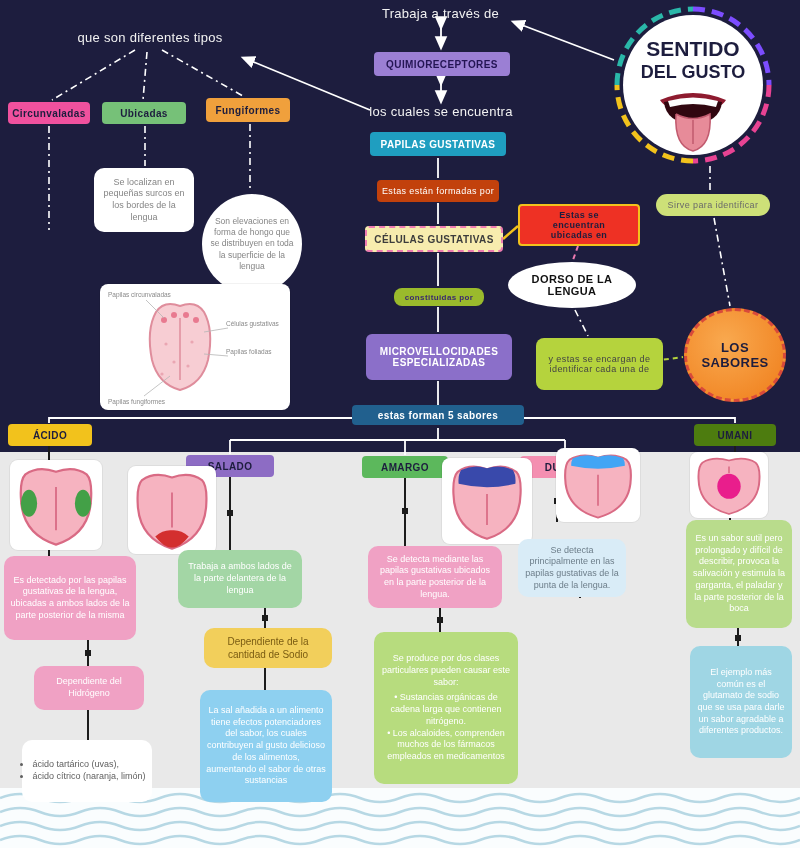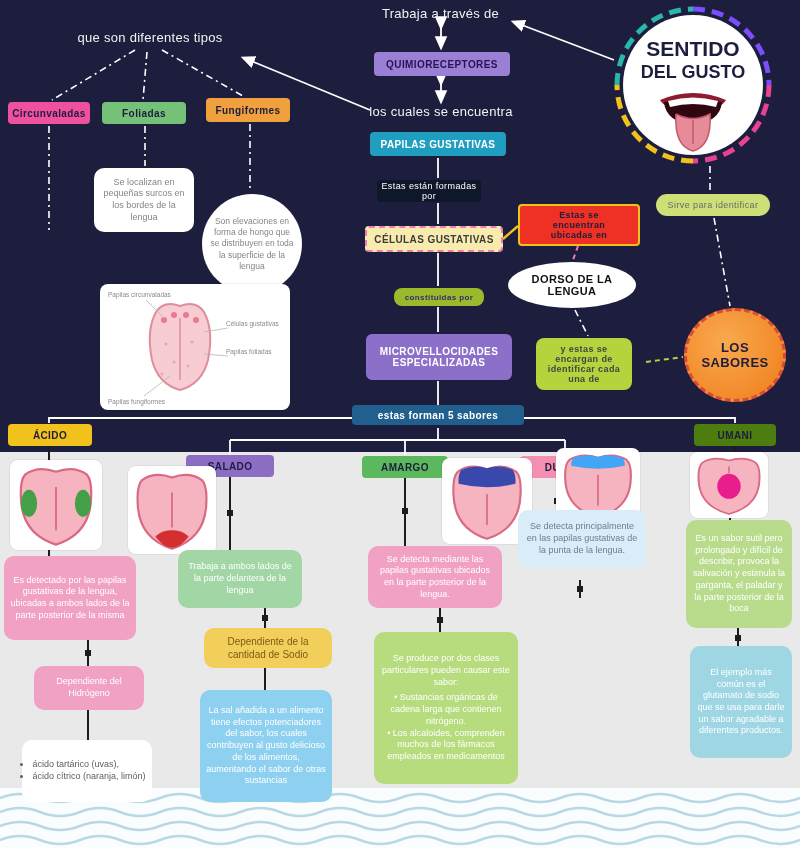--- a/index.html
+++ b/index.html
@@ -116,29 +116,29 @@
       <rect x="554" y="498" width="6" height="6"></rect>
       <rect x="577" y="586" width="6" height="6"></rect>
       <rect x="735" y="635" width="6" height="6"></rect>
     </g>
   </svg>
 
   <div class="wtxt" style="left:368px;top:6px;width:145px">Trabaja a través de</div>
   <div class="pill" style="left:374px;top:52px;width:136px;height:24px;background:#9b7fd4;color:#241554">QUIMIORECEPTORES</div>
   <div class="wtxt" style="left:366px;top:104px;width:150px">los cuales se encuentra</div>
   <div class="pill" style="left:370px;top:132px;width:136px;height:24px;background:#1f9ec0;color:#fff">PAPILAS GUSTATIVAS</div>
-  <div class="pill" style="left:377px;top:180px;width:104px;height:22px;background:#0f172a;color:#fff;font-size:9px;font-weight:normal">Estas están formadas por</div>
+  <div class="pill" style="left:377px;top:180px;width:122px;height:22px;background:#c2410c;color:#fff;font-size:9px;font-weight:normal">Estas están formadas por</div>
   <div class="pill" style="left:365px;top:226px;width:138px;height:26px;background:#f7ecae;border:2px dashed #ee7bb1;color:#3c3c3c">CÉLULAS GUSTATIVAS</div>
   <div class="pill" style="left:394px;top:288px;width:90px;height:18px;background:#9aba2c;color:#3b2a6e;font-size:8px;border-radius:8px">constituidas por</div>
   <div class="pill" style="left:366px;top:334px;width:146px;height:46px;background:#8b6fc9;color:#fff;border-radius:6px;padding:2px">MICROVELLOCIDADES ESPECIALIZADAS</div>
   <div class="pill" style="left:352px;top:405px;width:172px;height:20px;background:#21608e;color:#fff">estas forman 5 sabores</div>
 
   <div class="wtxt" style="left:60px;top:30px;width:180px">que son diferentes tipos</div>
   <div class="pill" style="left:8px;top:102px;width:82px;height:22px;background:#f0519e">Circunvaladas</div>
-  <div class="pill" style="left:102px;top:102px;width:84px;height:22px;background:#76c178">Foliadas</div>
+  <div class="pill" style="left:102px;top:102px;width:84px;height:22px;background:#76c178">Ubicadas</div>
   <div class="pill" style="left:206px;top:98px;width:84px;height:24px;background:#f0a03c">Fungiformes</div>
   <div class="note circle" style="left:202px;top:194px;width:100px;height:100px">Son elevaciones en forma de hongo que se distribuyen en toda la superficie de la lengua</div>
   <div class="note rounded" style="left:94px;top:168px;width:100px;height:64px;font-size:9px">Se localizan en pequeñas surcos en los bordes de la lengua</div>
 
   <div class="card" style="left:100px;top:284px;width:190px;height:126px">
     <svg width="190" height="126" viewBox="0 0 190 126">
       <path d="M80,22 Q64,16 56,28 Q46,46 52,76 Q58,100 80,106 Q102,100 108,76 Q114,46 104,28 Q96,16 80,22 Z" fill="#f7cdd3" stroke="#df8d9c" stroke-width="2"></path>
       <path d="M80,34 L80,96" stroke="#df8d9c" stroke-width="1.5" fill="none"></path>
       <g fill="#e87a90">
         <circle cx="64" cy="36" r="3"></circle>
@@ -183,21 +183,21 @@
       <path d="M52,98 Q81,92 110,98 Q108,118 81,121 Q54,118 52,98" fill="#30060f"></path>
       <path d="M56,97 Q81,90 106,97 L104,103 Q81,97 58,103 Z" fill="#fdfdfd"></path>
       <path d="M64,110 Q62,142 81,147 Q100,142 98,110 Q81,119 64,110" fill="#e78b99" stroke="#c15a6e" stroke-width="1.5"></path>
       <path d="M81,116 L81,140" stroke="#c15a6e" stroke-width="1.5" fill="none"></path>
     </svg>
   </div>
 
   <div class="pill" style="left:656px;top:194px;width:114px;height:22px;background:#cde078;color:#6a6a6a;font-weight:normal;font-size:9px;border-radius:11px">Sirve para identificar</div>
   <div class="pill" style="left:518px;top:204px;width:122px;height:40px;background:#ee3124;border:2px solid #f2c21c;color:#1d1d3e;font-size:9px;padding:19px">Estas se encuentran ubicadas en</div>
   <div class="pill circle" style="left:508px;top:262px;width:128px;height:46px;background:#fff;color:#111;font-size:11px;padding:4px">DORSO DE LA LENGUA</div>
-  <div class="pill" style="left:536px;top:338px;width:96px;height:52px;background:#b5d33d;color:#444;font-weight:bold;font-size:9px;border-radius:8px;padding:8px">y estas se encargan de identificar cada una de</div>
+  <div class="pill" style="left:536px;top:338px;width:127px;height:52px;background:#b5d33d;color:#444;font-weight:normal;font-size:9px;border-radius:8px;padding:8px">y estas se encargan de identificar cada una de</div>
   <div class="pill circle" style="left:684px;top:308px;width:102px;height:94px;background:radial-gradient(circle at 40% 35%, #f9a94f, #ef7d1a);border:3px dashed #d84a3a;color:#1d1d3e;font-size:13px;padding:8px">LOS SABORES</div>
 
   <div class="pill" style="left:8px;top:424px;width:84px;height:22px;background:#f2c21c">ÁCIDO</div>
   <div class="pill" style="left:186px;top:455px;width:88px;height:22px;background:#8d6cc4">SALADO</div>
   <div class="pill" style="left:362px;top:456px;width:86px;height:22px;background:#5cb85c">AMARGO</div>
   <div class="pill" style="left:520px;top:456px;width:86px;height:22px;background:#f48fb1">DULCE</div>
   <div class="pill" style="left:694px;top:424px;width:82px;height:22px;background:#4d7c0f">UMANI</div>
 
   <div class="card" style="left:10px;top:460px;width:92px;height:90px">
     <svg width="92" height="90" viewBox="0 0 100 100">
@@ -253,18 +253,18 @@
   <div class="body-box green2bg" style="left:374px;top:632px;width:144px;height:152px">
     <div>
       <p>Se produce por dos clases particulares pueden causar este sabor:</p>
       <ul class="bullets">
         <li>Sustancias orgánicas de cadena larga que contienen nitrógeno.</li>
         <li>Los alcaloides, comprenden muchos de los fármacos empleados en medicamentos</li>
       </ul>
     </div>
   </div>
 
-  <div class="body-box ltbluebg" style="left:518px;top:510px;width:128px;height:58px">Se detecta principalmente en las papilas gustativas de la punta de la lengua.</div>
+  <div class="body-box ltbluebg" style="left:518px;top:539px;width:108px;height:58px">Se detecta principalmente en las papilas gustativas de la punta de la lengua.</div>
 
   <div class="body-box lgreenbg" style="left:686px;top:520px;width:106px;height:108px">Es un sabor sutil pero prolongado y difícil de describir, provoca la salivación y estimula la garganta, el paladar y la parte posterior de la boca</div>
   <div class="body-box blue2bg" style="left:690px;top:646px;width:102px;height:112px">El ejemplo más común es el glutamato de sodio que se usa para darle un sabor agradable a diferentes productos.</div>
 
 </div>
 
 </body></html>

